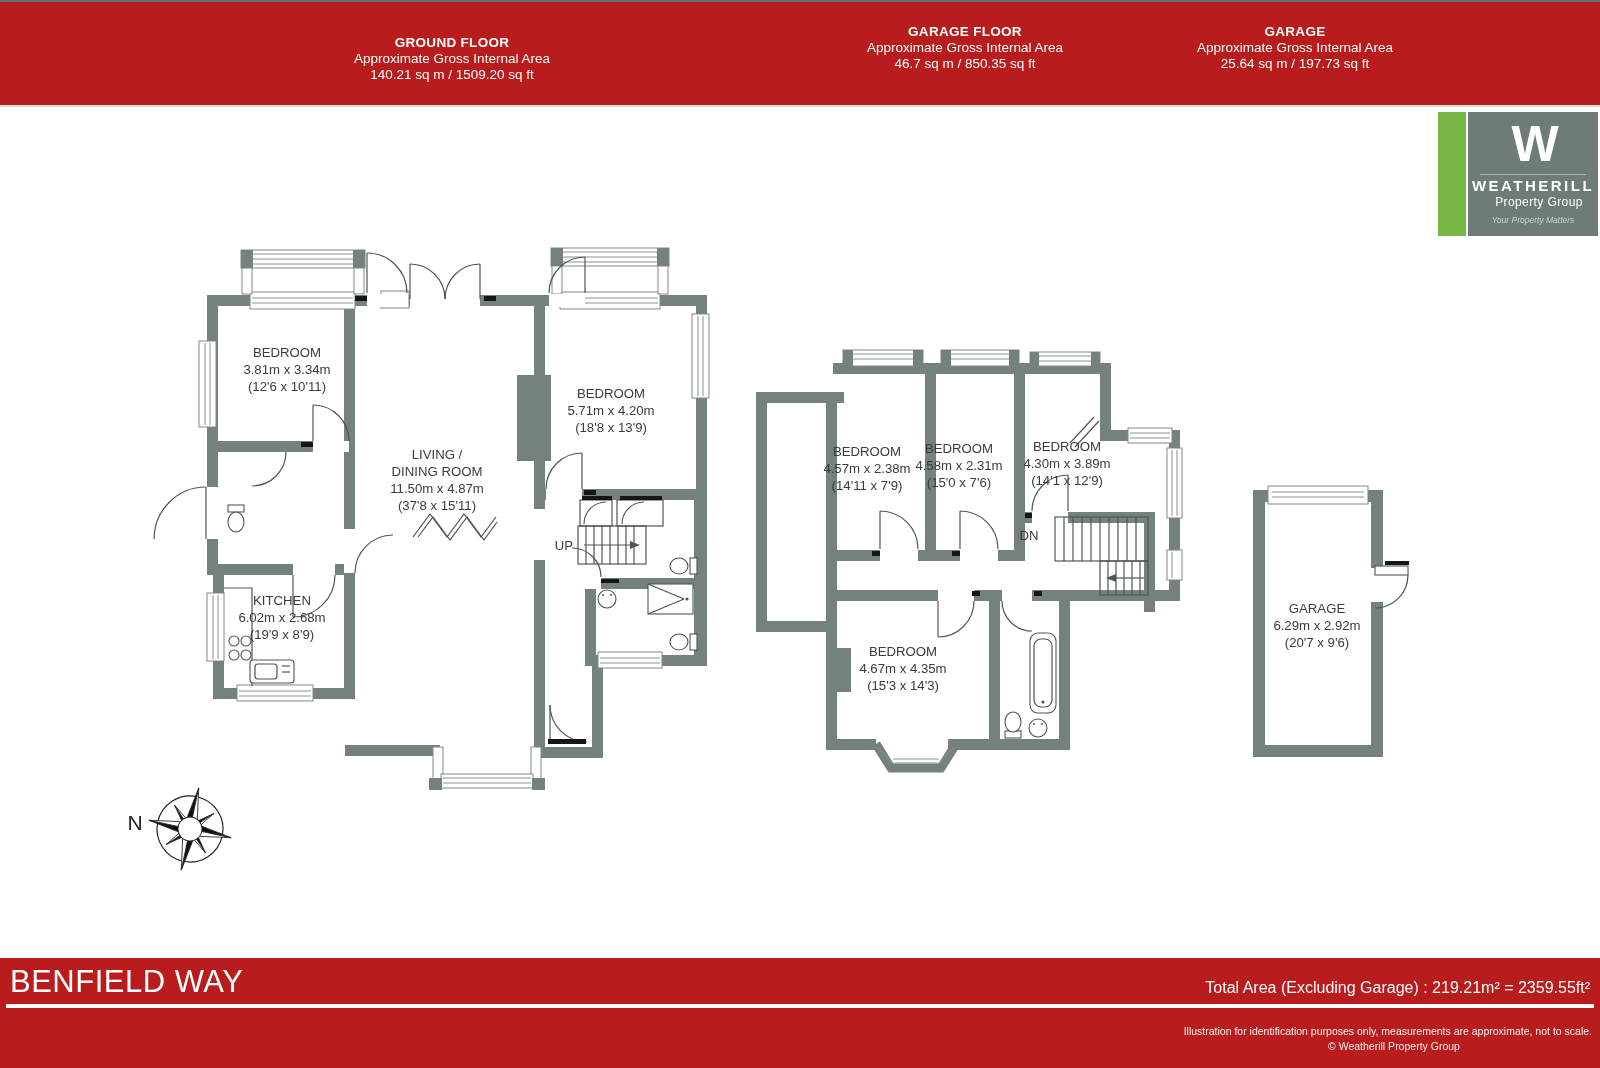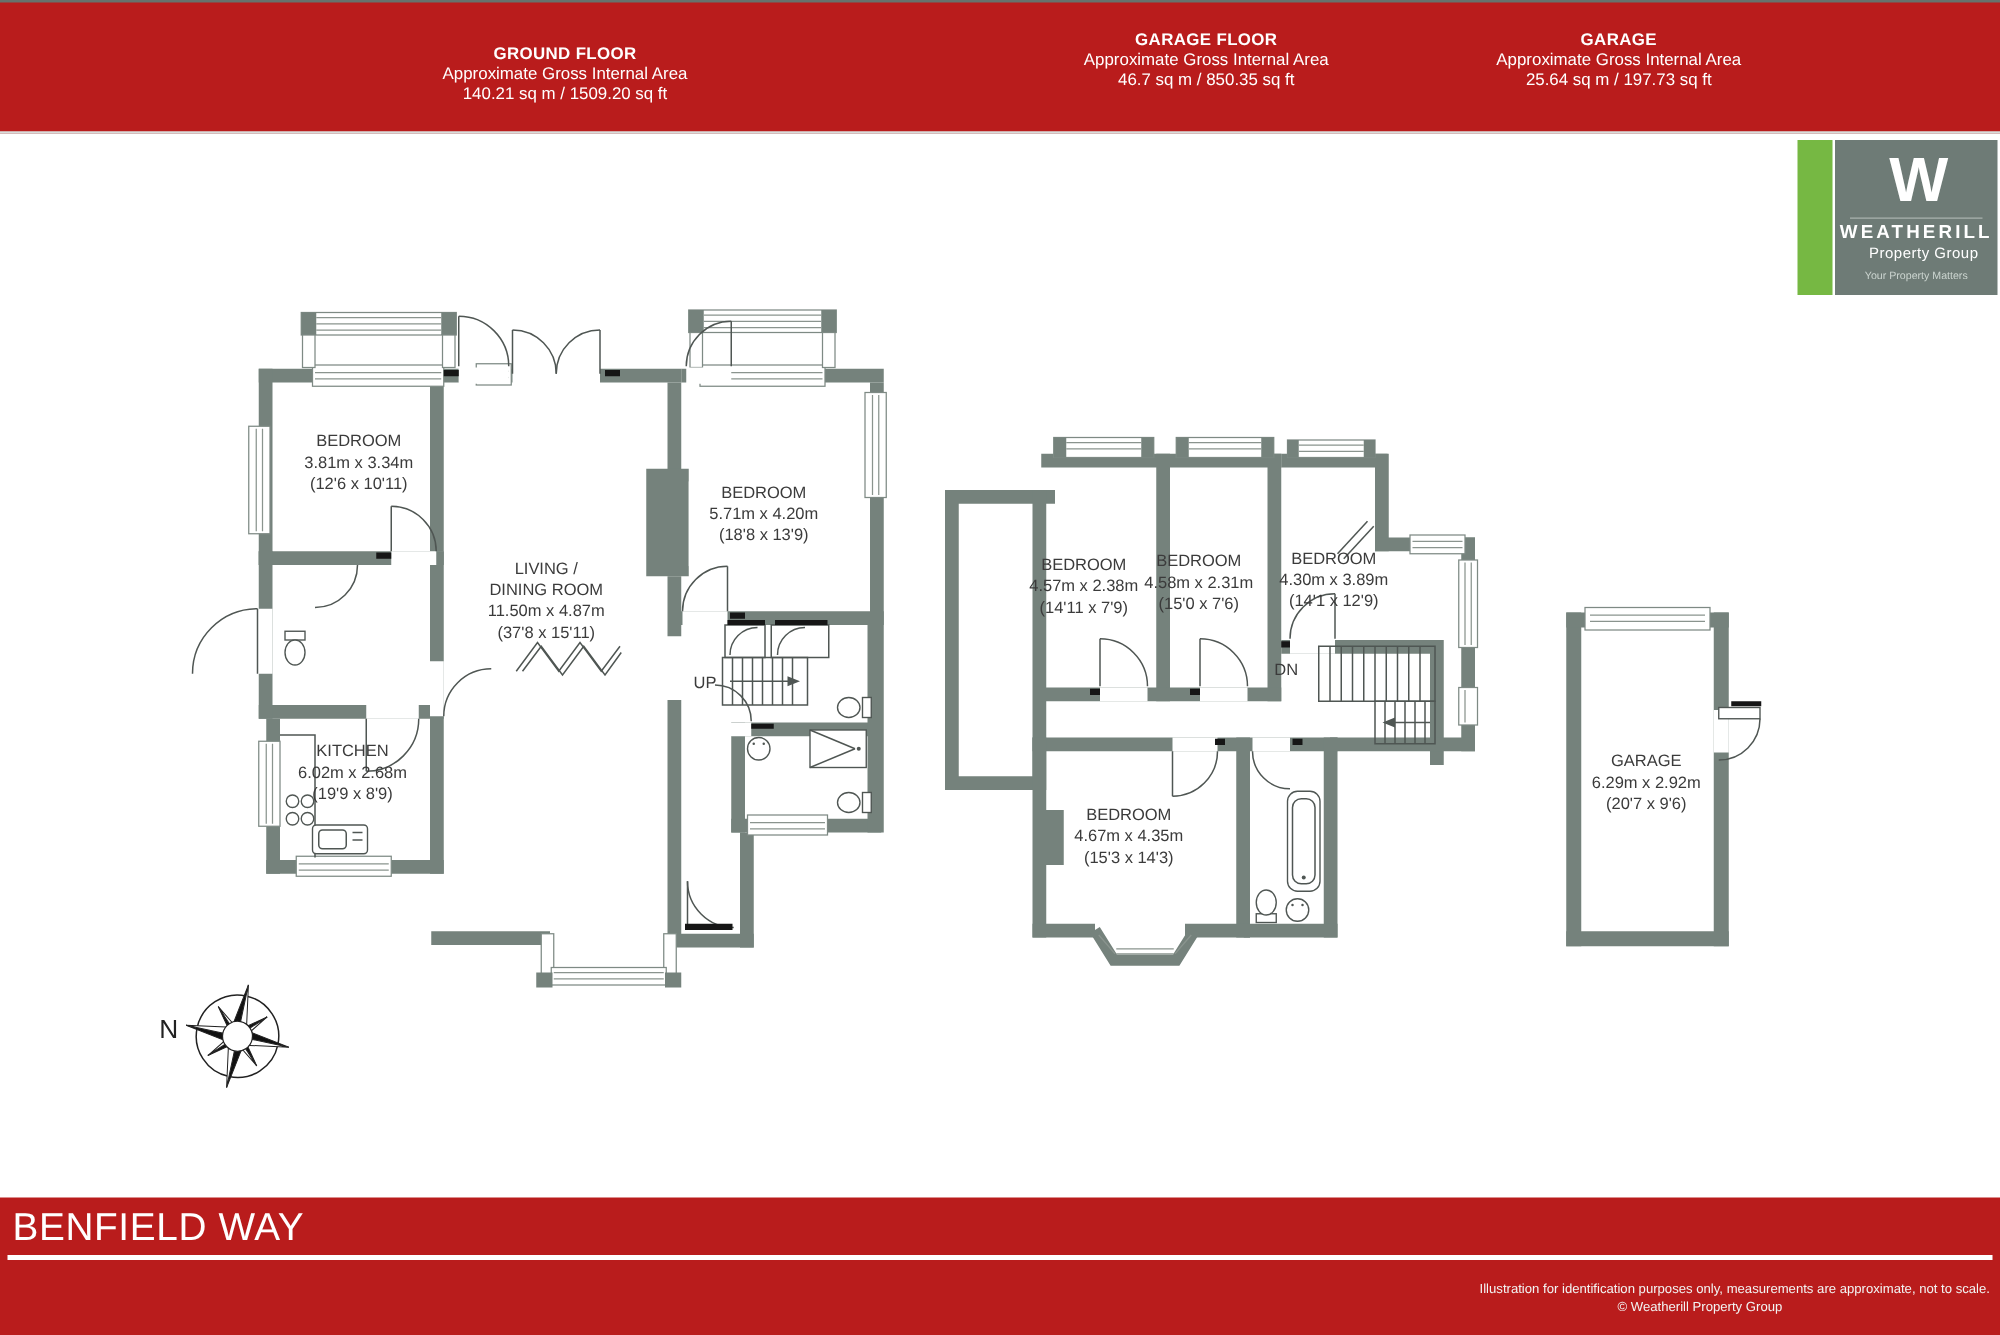--- a/index.html
+++ b/index.html
@@ -11,27 +11,27 @@
   #botbar{top:958px;height:110px;}
   .hsec{position:absolute;width:420px;text-align:center;color:#fff;line-height:16px;font-size:13.5px;}
   .hsec .t{font-weight:bold;letter-spacing:.3px;}
   
   #logo-green{position:absolute;left:1438px;top:112px;width:28px;height:124px;background:#76b843;}
   #logo-box{position:absolute;left:1468px;top:112px;width:130px;height:124px;background:#6e7b76;color:#fff;text-align:center;}
   #logo-w{font-weight:bold;font-size:50px;line-height:52px;margin-top:6px;letter-spacing:-4px;}
   #logo-div{margin:4px 12px 3px 12px;border-top:1px solid #a9b3ae;}
   #logo-name{font-size:15px;letter-spacing:2.5px;line-height:16px;font-weight:bold;}
   #logo-sub{font-size:12px;letter-spacing:.4px;line-height:16px;margin-left:12px;}
-  #logo-tag{font-size:8.5px;color:#ccd5d0;margin-top:5px;}
+  #logo-tag{font-size:8.5px;font-style:italic;color:#ccd5d0;margin-top:5px;}
   
   #addr{position:absolute;left:10px;top:964px;color:#fff;font-size:31px;letter-spacing:.5px;}
   #total{position:absolute;right:10px;top:979px;color:#fff;font-size:16px;}
   #footline{position:absolute;left:6px;right:6px;top:1004px;height:4px;background:#fff;}
   #disc1{position:absolute;right:8px;top:1025px;color:#f2f4f3;font-size:10.5px;padding-left:30px;}
-  #disc2{position:absolute;left:1294px;top:1040px;width:200px;color:#f2f4f3;font-size:10.5px;}
+  #disc2{position:absolute;left:1294px;top:1040px;width:200px;text-align:center;color:#f2f4f3;font-size:10.5px;}
   
   svg{position:absolute;left:0;top:0;}
   .wall{fill:#75827c;}
   .win{fill:#fff;stroke:#7e8a84;stroke-width:1;}
   .glz{stroke:#8a948e;stroke-width:1;fill:none;}
   .thin{stroke:#4f5653;stroke-width:1.2;fill:none;}
   .fix{stroke:#4f5653;stroke-width:1.1;fill:#fff;}
   .blk{fill:#161616;}
   text.lbl{font:13.2px "Liberation Sans",sans-serif;fill:#3b3b3b;text-anchor:middle;}
 </style>
@@ -467,17 +467,18 @@
       <text class="lbl" x="1029" y="540">DN</text>
 
       <text class="lbl" x="1317" y="613">GARAGE</text>
       <text class="lbl" x="1317" y="630">6.29m x 2.92m</text>
       <text class="lbl" x="1317" y="647">(20'7 x 9'6)</text>
     </g>
   </svg>
 
   <div id="botbar" class="bar"></div>
   <div id="addr">BENFIELD WAY</div>
+  <div id="total">Total Area (Excluding Garage) : 219.21m² = 2359.55ft²</div>
   <div id="footline"></div>
   <div id="disc1">Illustration for identification purposes only, measurements are approximate, not to scale.</div>
   <div id="disc2">© Weatherill Property Group</div>
 
 </div>
 
 </body></html>

